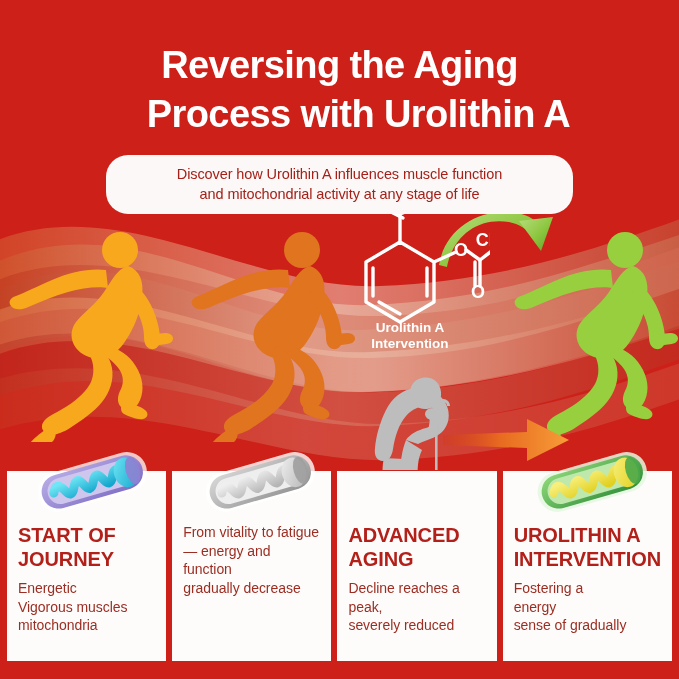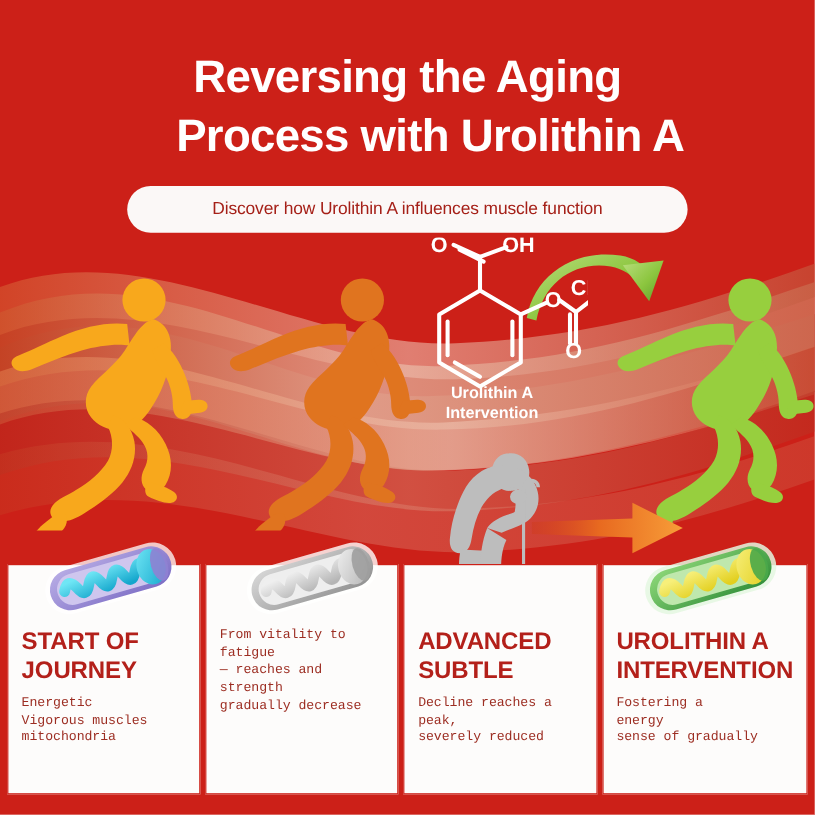--- a/index.html
+++ b/index.html
@@ -106,24 +106,23 @@
   .card-title {
     color: #b3201a;
     font-weight: bold;
     font-size: 20px;
     line-height: 1.2;
     letter-spacing: -0.1px;
     margin-bottom: 8px;
   }
   .card-body {
     color: #9c2d22;
-    font-size: 11px;
+    font-size: 14px;
     line-height: 1.33;
     letter-spacing: -0.05px;
-    font-family: Liberation Mono, monospace;
   }
   .card-body span { display: block; }
 
   
   .mito {
     position: absolute;
     z-index: 32;
     width: 128px; height: 78px;
     pointer-events: none;
   }
@@ -168,20 +167,21 @@
     <path d="M-20,385 C130,330 260,428 390,424 C510,420 600,392 700,356 L700,392 C600,428 510,456 390,460 C260,464 130,380 -20,436 Z" fill="url(#wv1)" opacity="0.3"></path>
   </svg>
 
   <div id="header">
     <div id="title">
       <span class="l1">Reversing the Aging</span>
       <span class="l2">Process with Urolithin A</span>
     </div>
     <div id="subtitle-box">
       <span>Discover how Urolithin A influences muscle function</span>
+      <span>and mitochondrial activity at any stage of life</span>
     </div>
   </div>
 
   <svg class="figure" id="runner1" viewBox="0 0 172 220">
     <g fill="#f8a81c">
       <circle cx="112" cy="28" r="18"></circle>
       <path d="M120,44 C132,48 136,60 134,74 C132,92 126,106 118,118 C112,128 104,134 96,136
                C86,138 74,134 68,126 C62,118 62,108 68,100 C76,90 88,82 96,70 C104,58 110,46 120,44 Z"></path>
       <path d="M98,48 C82,46 62,50 44,58 C30,64 18,70 8,74 C2,76 0,80 3,84 C6,88 12,88 18,86
                C32,80 46,74 60,70 C74,66 90,64 100,66 Z"></path>
@@ -400,29 +400,29 @@
       <div class="card-body">
         <span>Energetic</span>
         <span>Vigorous muscles</span>
         <span>mitochondria</span>
       </div>
     </div>
 
     <div class="card">
       <div class="card-body">
         <span>From vitality to fatigue</span>
-        <span>— reaches and strength</span>
+        <span>— energy and function</span>
         <span>gradually decrease</span>
       </div>
     </div>
 
     <div class="card">
       <div class="card-title">
         <span>ADVANCED</span>
-        <span>SUBTLE</span>
+        <span>AGING</span>
       </div>
       <div class="card-body">
         <span>Decline reaches a peak,</span>
         <span>severely reduced</span>
       </div>
     </div>
 
     <div class="card">
       <div class="card-title">
         <span>UROLITHIN A</span>

